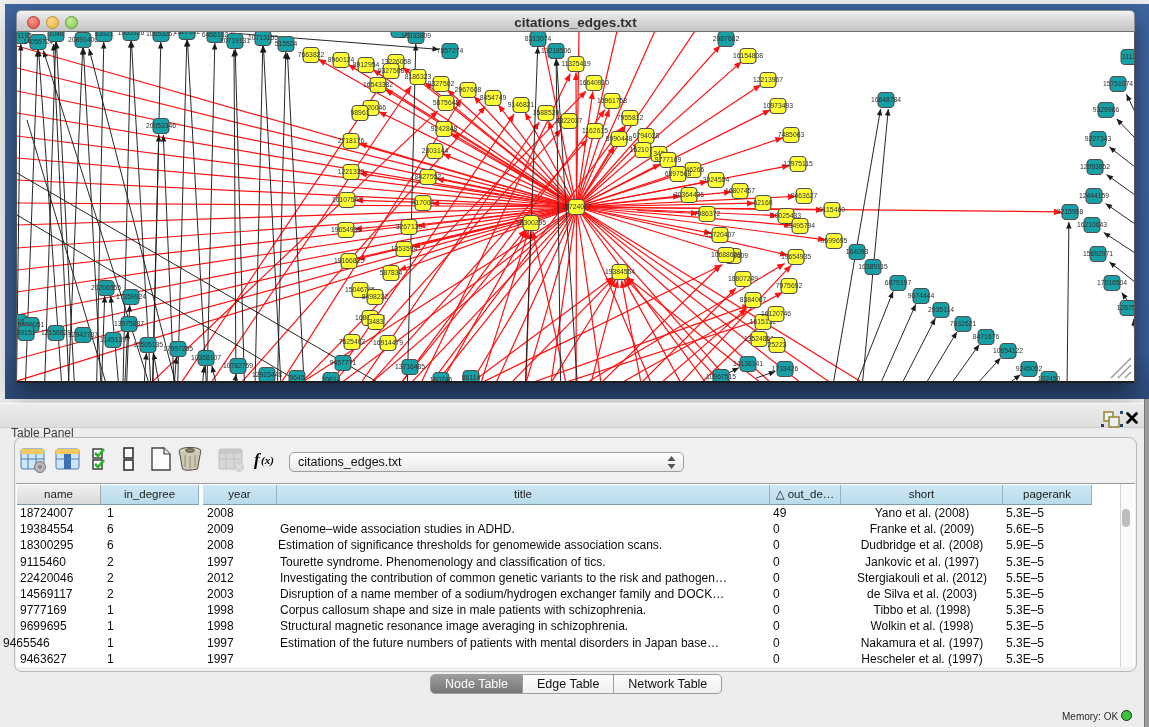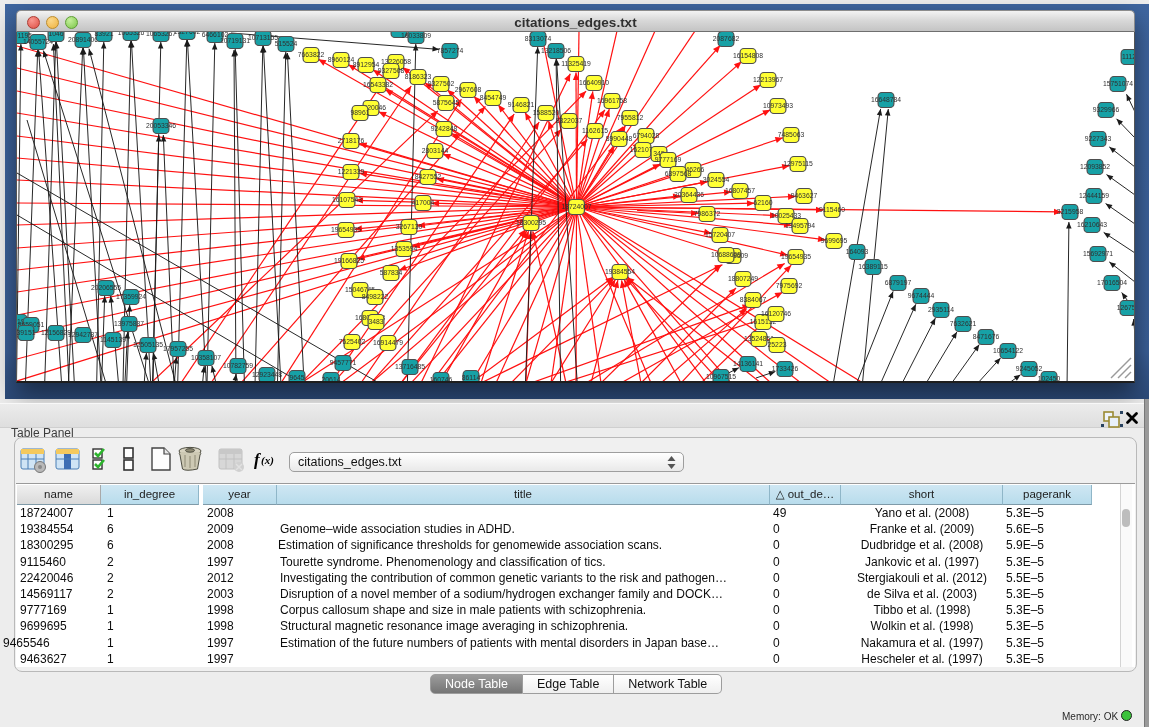--- a/index.html
+++ b/index.html
@@ -766,21 +766,21 @@
 <span class="c" style="left:207px">2012</span>
 <span class="c" style="left:280px;width:486px">Investigating the contribution of common genetic variants to the risk and pathogen…</span>
 <span class="c" style="left:773px">0</span>
 <span class="c ctr" style="left:841px;width:162px">Stergiakouli et al. (2012)</span>
 <span class="c" style="left:1006px">5.5E–5</span>
   </div>
 <div class="trow" style="top:586px">
 <span class="c" style="left:20px">14569117</span>
 <span class="c" style="left:107px">2</span>
 <span class="c" style="left:207px">2003</span>
-<span class="c" style="left:280px;width:486px">Disruption of a novel member of a sodium/hydrogen exchanger family and DOCK…</span>
+<span class="c" style="left:280px;width:486px">Disruption of a name member of a sodium/hydrogen exchanger family and DOCK…</span>
 <span class="c" style="left:773px">0</span>
 <span class="c ctr" style="left:841px;width:162px">de Silva et al. (2003)</span>
 <span class="c" style="left:1006px">5.3E–5</span>
   </div>
 <div class="trow" style="top:602px">
 <span class="c" style="left:20px">9777169</span>
 <span class="c" style="left:107px">1</span>
 <span class="c" style="left:207px">1998</span>
 <span class="c" style="left:280px;width:486px">Corpus callosum shape and size in male patients with schizophrenia.</span>
 <span class="c" style="left:773px">0</span>

